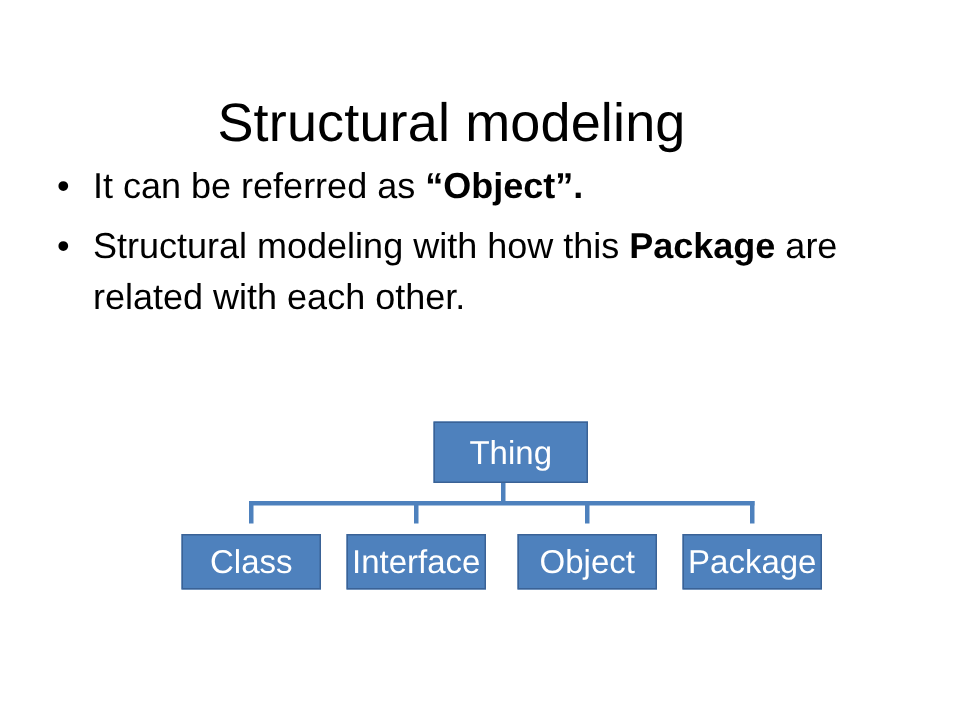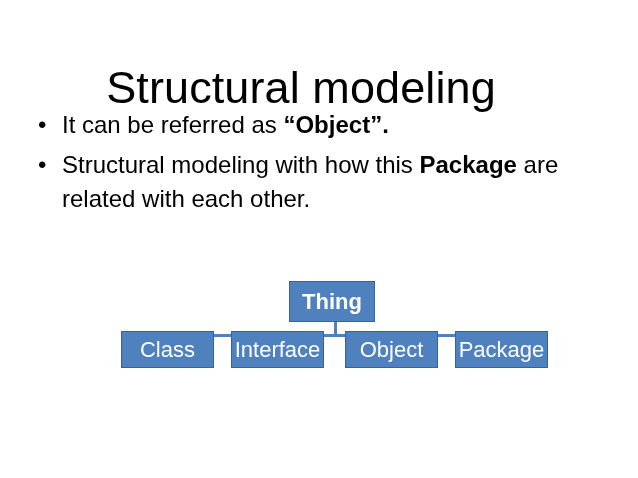--- a/index.html
+++ b/index.html
@@ -20,21 +20,21 @@
     background: #ffffff;
   }
 
   
   .slide-title {
     position: absolute;
     left: 0;
     top: 36px;
     width: 602px;
     text-align: center;
-    font-size: 45px;
+    font-size: 36px;
     line-height: 44px;
     color: #000000;
     font-weight: normal;
     letter-spacing: 0.1px;
     white-space: nowrap;
   }
 
   
   .body-list {
     position: absolute;
@@ -85,26 +85,25 @@
     display: flex;
     align-items: center;
     justify-content: center;
     font-size: 22px;
     line-height: 1;
     white-space: nowrap;
   }
   .node-root {
     left: 289px;
     top: 11px;
-    width: 86px;
+    width: 103px;
     height: 41px;
-    font-weight: bold;
   }
   .node-child {
-    top: 61px;
+    top: 86px;
     height: 37px;
   }
   .child-0 { left: 121px; width: 93px; }
   .child-1 { left: 231px; width: 93px; text-align: right; }
   .child-2 { left: 345px; width: 93px; }
   .child-3 { left: 455px; width: 93px; }
 
   .connector {
     position: absolute;
     background: #4E81BD;

